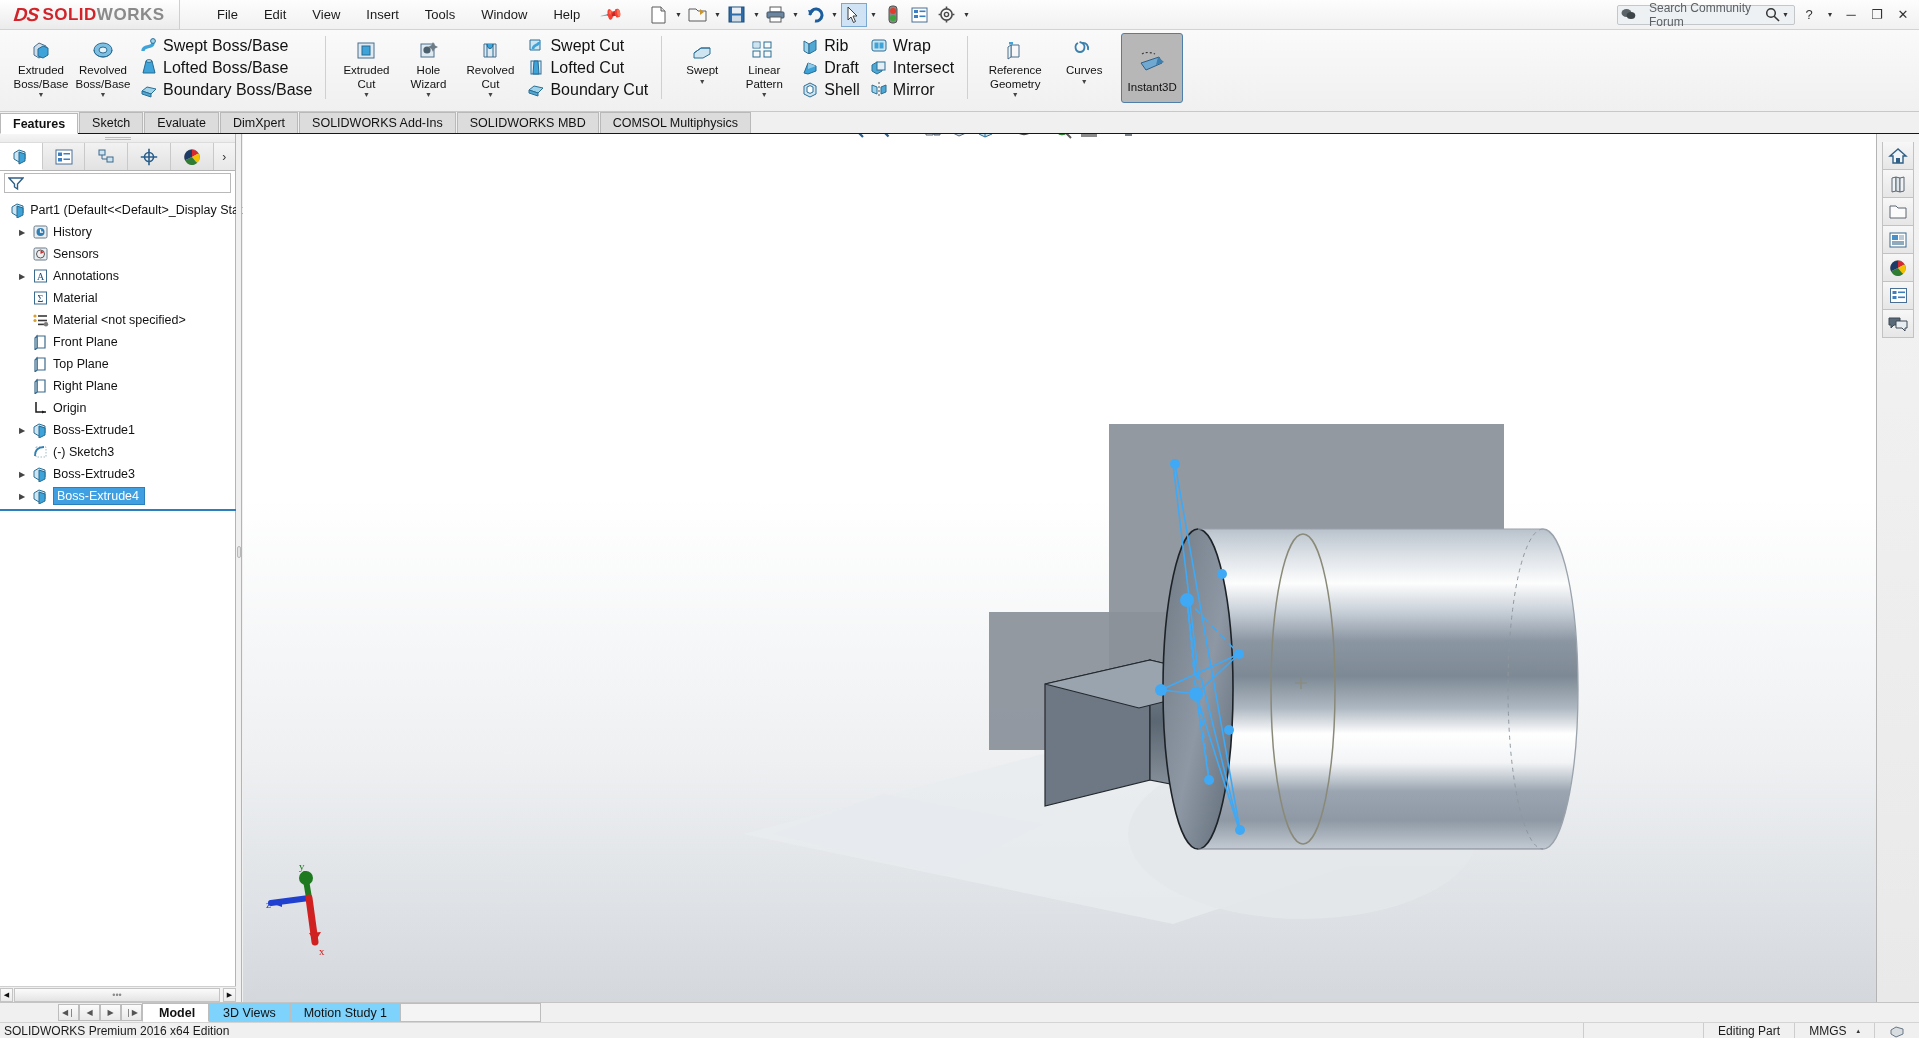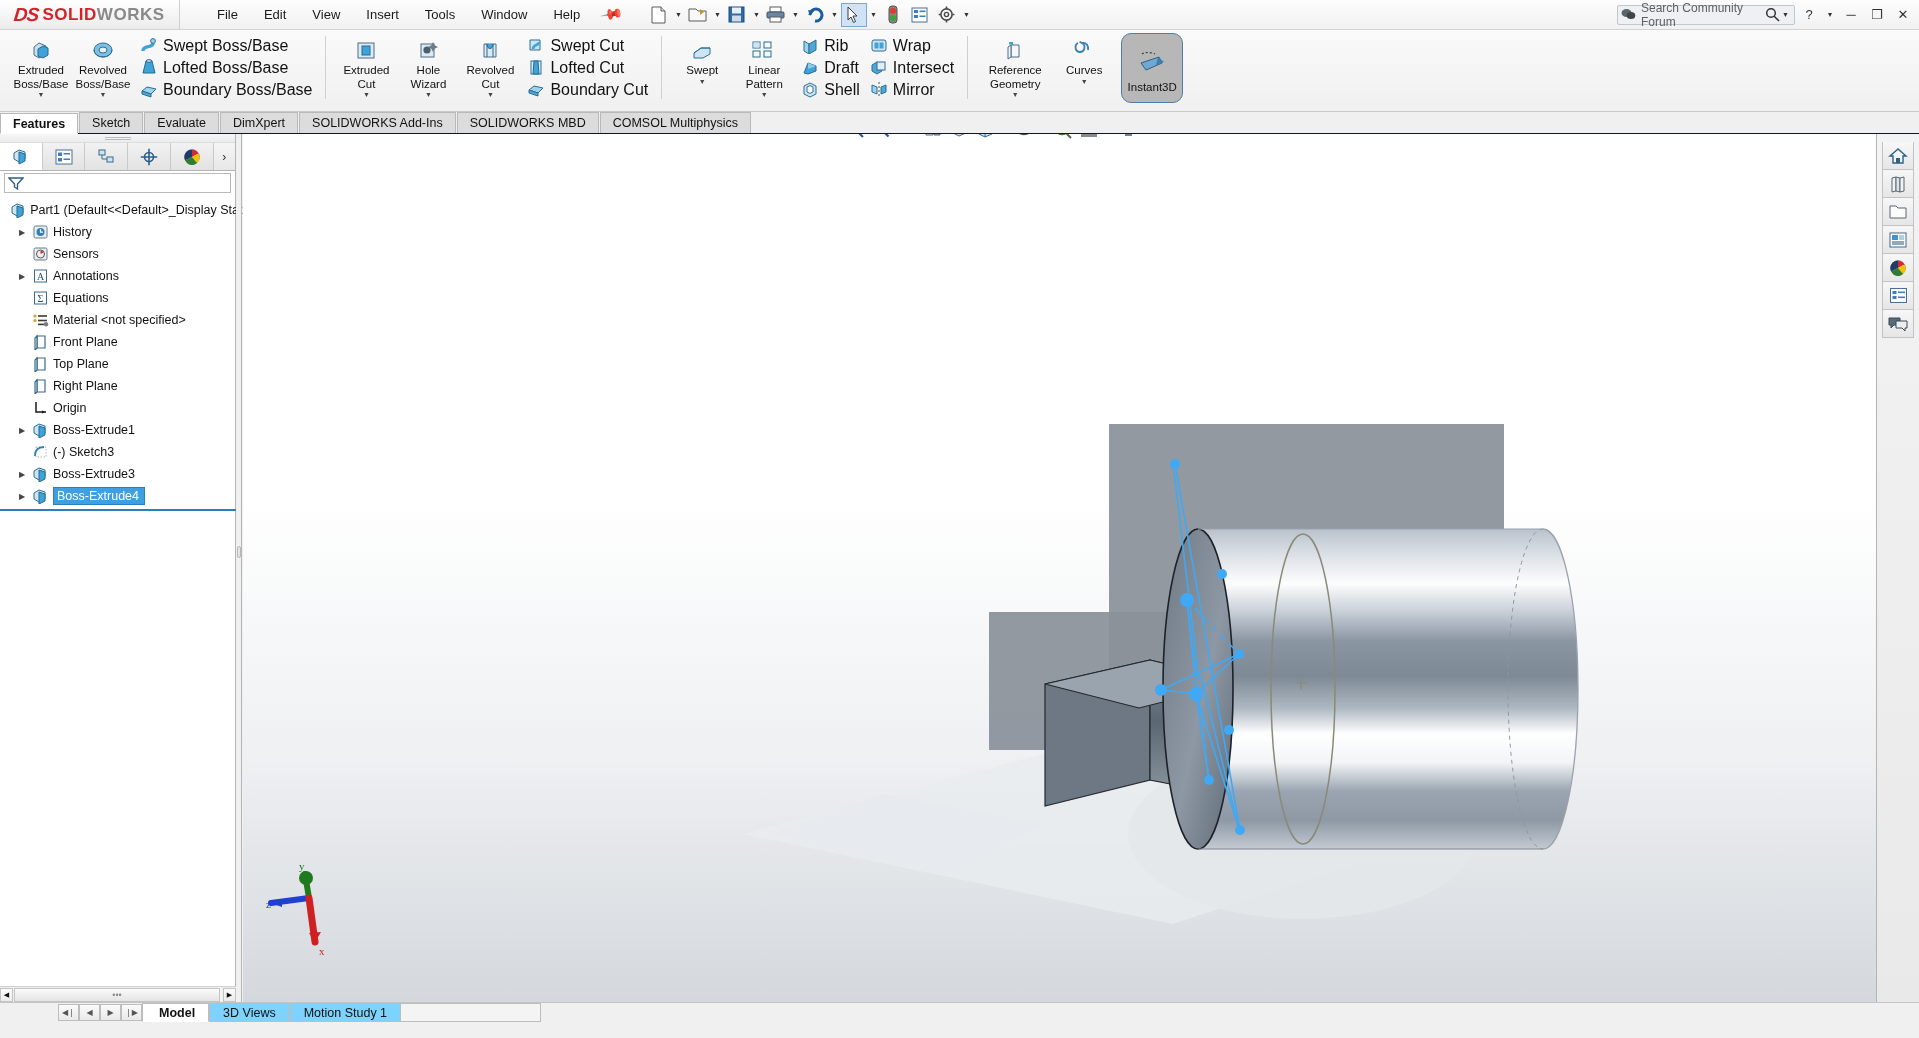--- a/index.html
+++ b/index.html
@@ -38,35 +38,35 @@
   .tbbtn.sel{ background:#cfe3f5; border:1px solid #7aa8cf; }
   .caret{ width:11px; height:24px; display:flex; align-items:center; justify-content:center;
           font-size:7px; color:#333;}
 
   .doctitle{ position:absolute; left:0; top:0; width:1919px; height:29px;
              display:flex; align-items:center; justify-content:center;
              font-size:13px; color:#111; pointer-events:none;}
   .win-right{ position:absolute; right:4px; top:0; height:29px; display:flex; align-items:center; gap:2px;}
   .searchbox{ display:flex; align-items:center; height:20px; width:178px;
               background:#eef1f3; border:1px solid #c3c7ca; border-radius:2px; padding:0 3px;}
-  .searchbox .ph{ font-size:12px; color:#5b6166; margin-left:5px; flex:1; }
+  .searchbox .ph{ font-size:12px; color:#5b6166; margin-left:13px; flex:1; }
   .win-btn{ width:24px; height:22px; display:flex; align-items:center; justify-content:center;
             font-size:13px; color:#333;}
 
   
   .ribbon{ position:absolute; left:0; top:30px; width:1919px; height:82px;
            background:linear-gradient(#fafafa,#f0f0f0); border-bottom:1px solid #c8c8c8;
            display:flex; align-items:stretch; padding-left:4px;}
   .rgroup{ display:flex; align-items:flex-start; padding:3px 6px 0 6px; height:82px;}
   .rsep{ width:1px; background:#d0d0d0; margin:6px 3px 12px 3px;}
   .bigbtn{ width:62px; display:flex; flex-direction:column; align-items:center;
            padding-top:4px; cursor:default;}
   .bigbtn .ic{ height:26px; display:flex; align-items:center; justify-content:center;}
   .bigbtn .lb{ font-size:11.5px; text-align:center; line-height:11.5px; color:#111; margin-top:2px;}
-  .bigbtn.sel{ background:#b7b7b7; border:1px solid #4f7fa8; border-radius:10px;}
+  .bigbtn.sel{ background:#b7b7b7; border:1px solid #4f7fa8; border-radius:3px;}
   .smallcol{ display:flex; flex-direction:column; gap:1px; padding-top:2px;}
   .smallbtn{ display:flex; align-items:center; height:21px; padding:0 4px; cursor:default;}
   .smallbtn .ic{ width:22px; display:flex; align-items:center; justify-content:center;}
   .smallbtn .lb{ font-size:16px; color:#111; margin-left:3px; white-space:nowrap;}
   .grpcaret{ font-size:7px; color:#444; text-align:center; width:62px; margin-top:1px;}
 
   
   .cmdtabs{ position:absolute; left:0; top:112px; width:1919px; height:22px;
             background:#f0f0f0; display:flex; align-items:flex-end; border-bottom:1px solid #0f172a;}
   .ctab{ height:21px; display:flex; align-items:center; padding:0 12px; font-size:12.5px;
@@ -653,21 +653,21 @@
       </div>
 
       <div class="trow" style="padding-left:14px">
         <span class="arr empty">▶</span>
         <span class="ic">
           <svg width="17" height="16" viewBox="0 0 17 16">
               <rect x="2.5" y="2" width="12" height="12" fill="#fff" stroke="#3a6a8c"></rect>
               <text x="8.5" y="12" font-size="10" text-anchor="middle" fill="#1b4f7a" font-family="Liberation Serif, serif">Σ</text>
             </svg>
         </span>
-        <span class="lb">Equations</span>
+        <span class="lb">Material</span>
       </div>
 
       <div class="trow" style="padding-left:14px">
         <span class="arr empty">▶</span>
         <span class="ic">
           <svg width="17" height="16" viewBox="0 0 17 16">
               <circle cx="3" cy="4" r="1.6" fill="#d8a02a"></circle>
               <circle cx="3" cy="8.5" r="1.6" fill="#d8a02a"></circle>
               <rect x="6" y="3.2" width="9" height="1.6" fill="#3a3a3a"></rect>
               <rect x="6" y="7.7" width="9" height="1.6" fill="#3a3a3a"></rect>
@@ -1025,14 +1025,30 @@
       <div class="navb">◀</div>
       <div class="navb">▶</div>
       <div class="navb">❘▶</div>
     </div>
     <div class="btab active">Model</div>
     <div class="btab">3D Views</div>
     <div class="btab">Motion Study 1</div>
     <div class="btab-rest"></div>
   </div>
 
+  <div class="statusbar">
+    <div class="sb-left">SOLIDWORKS Premium 2016 x64 Edition</div>
+    <div class="sb-right">
+      <div class="sb-cell" style="width:120px"></div>
+      <div class="sb-cell">Editing Part</div>
+      <div class="sb-cell">
+        <span>MMGS</span>
+        <span class="sb-up">▴</span>
+      </div>
+      <div class="sb-cell">
+        <svg width="16" height="13" viewBox="0 0 16 13">
+            <path d="M2 5l5-3 7 2v5l-7 3-5-3z" fill="#d8dde2" stroke="#6a7682"></path>
+          </svg>
+      </div>
+    </div>
+  </div>
 
 </div>
 
 </body></html>

